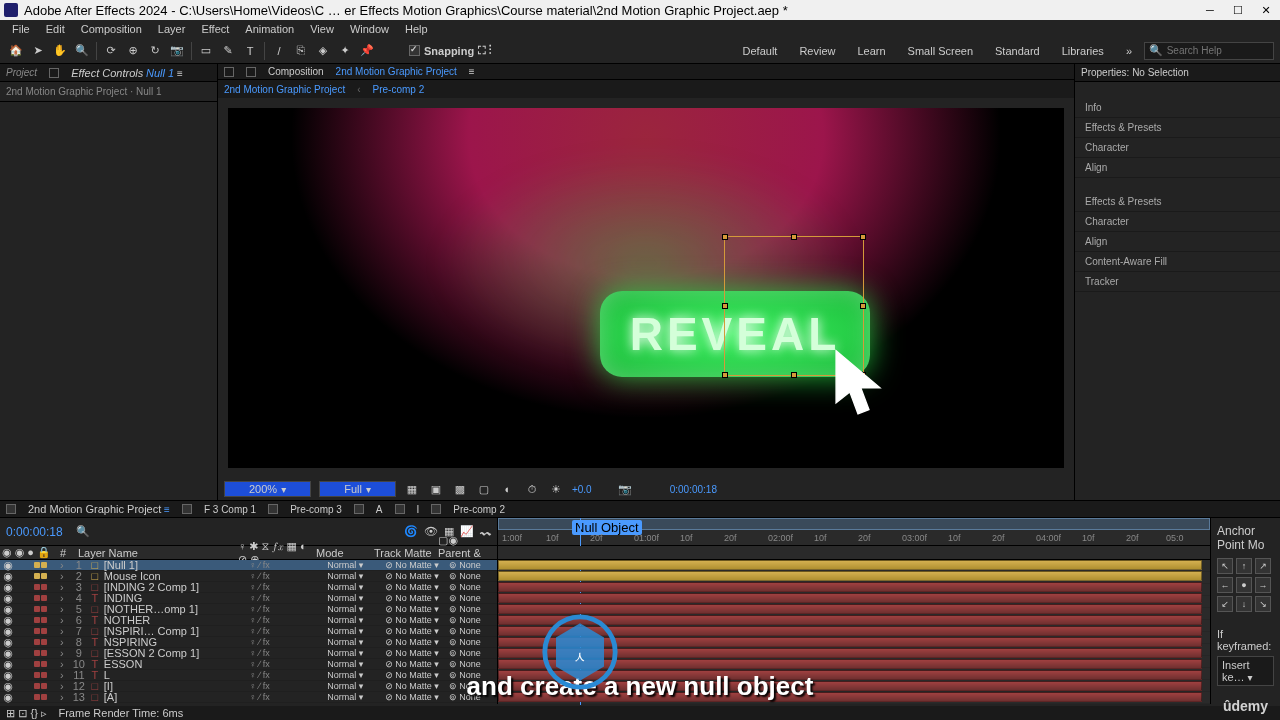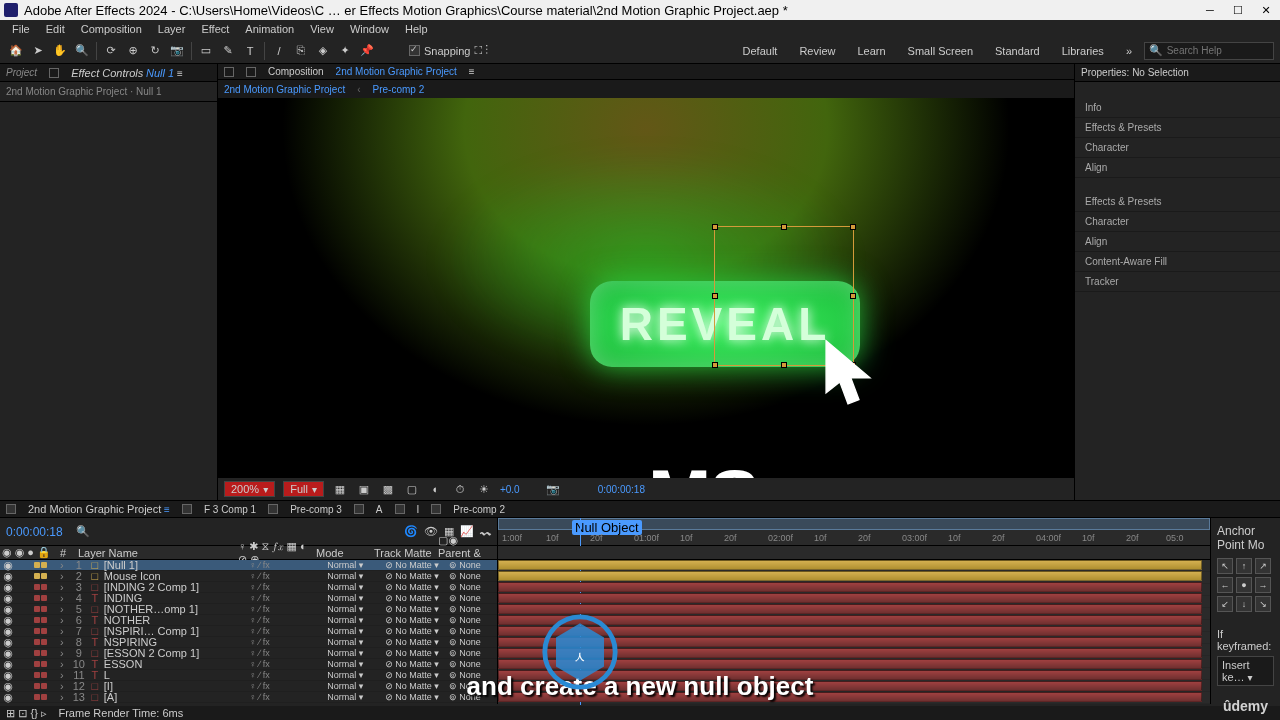--- a/index.html
+++ b/index.html
@@ -17,56 +17,56 @@
 .menubar span { padding: 2px 6px; font-size: 11px; }
 
 
 .toolbar { height: 26px; background: #232323; border-bottom: 1px solid #000; display: flex; align-items: center; padding: 0 6px; gap: 2px; }
 .toolbar .tool { width: 20px; height: 20px; display: flex; align-items: center; justify-content: center; }
 .toolbar .divider { width: 1px; height: 18px; background: #444; margin: 0 2px; }
 .toolbar .spacer { flex: 1; }
 .toolbar .workspace { padding: 2px 10px; font-size: 11px; }
 .toolbar .search { width: 130px; height: 18px; background: #1a1a1a; border: 1px solid #444; display: flex; align-items: center; padding: 0 4px; gap: 4px; }
 .toolbar input { background: transparent; border: none; color: #aaa; font-size: 10px; width: 100%; outline: none; }
-.snapping { display: flex; align-items: center; gap: 4px; margin-left: 30px; }
+.snapping { display: flex; align-items: center; gap: 4px; margin-left: 30px; font-weight: bold; }
 .snapping .cb { width: 11px; height: 11px; background: #333; border: 1px solid #666; }
 .snapping .cb.checked::after { content: "✓"; font-size: 9px; color: #ccc; display: block; margin-top: -2px; }
 
 
 .main { display: flex; height: 436px; }
 .left-panel { width: 218px; background: #232323; border-right: 1px solid #000; }
 .panel-tabs { height: 18px; background: #1a1a1a; display: flex; align-items: center; padding: 0 6px; gap: 12px; border-bottom: 1px solid #000; }
 .panel-tabs .tab { font-size: 10px; color: #888; font-style: italic; }
 .panel-tabs .tab.active { color: #ccc; }
 .left-panel .subhead { padding: 4px 6px; font-size: 10px; color: #888; border-bottom: 1px solid #000; }
 
 .center-panel { flex: 1; background: #232323; display: flex; flex-direction: column; }
 .comp-tabs { height: 16px; background: #1a1a1a; display: flex; align-items: center; padding: 0 6px; gap: 12px; border-bottom: 1px solid #000; }
 .comp-tabs .sq { width: 10px; height: 10px; border: 1px solid #666; }
 .comp-tabs span { font-size: 10px; }
 .comp-tabs .ct { color: #4a9aff; }
 .comp-subtabs { height: 18px; background: #1a1a1a; display: flex; align-items: center; padding: 0 6px; gap: 12px; }
 .comp-subtabs span { font-size: 10px; color: #4a9aff; }
 
-.viewport { flex: 1; background: #4d7c0f; position: relative; overflow: hidden; }
+.viewport { flex: 1; background: #be185d; margin: 10px; position: relative; overflow: hidden; }
 .vp-bg { position: absolute; inset: 0; background: radial-gradient(ellipse at 50% 8%, rgba(120,50,30,0.5), rgba(20,10,5,0.2) 30%, #000 60%); }
 .glow { position: absolute; left: 50%; top: 43%; transform: translate(-50%, -50%); width: 420px; height: 220px; background: radial-gradient(ellipse, rgba(10,255,60,0.35), transparent 70%); filter: blur(14px); }
 .reveal-btn { position: absolute; left: 372px; top: 183px; width: 270px; height: 86px; background: radial-gradient(ellipse at center, #3cf060, #18b837); border-radius: 22px; display: flex; align-items: center; justify-content: center; box-shadow: inset 0 0 24px rgba(255,255,255,0.3), 0 0 30px rgba(40,220,70,0.8); }
 .reveal-btn span { font-size: 46px; font-weight: 800; letter-spacing: 4px; color: #d4ffd9; text-shadow: 0 0 12px #fff; }
 .bbox { position: absolute; left: 496px; top: 128px; width: 140px; height: 140px; border: 1px solid #d49a3a; }
 .handle { position: absolute; width: 6px; height: 6px; background: #d49a3a; border: 1px solid #000; }
 .h-tl { left: -3px; top: -3px; } .h-tr { right: -3px; top: -3px; } .h-tm { left: 50%; top: -3px; margin-left: -3px; }
 .h-bl { left: -3px; bottom: -3px; } .h-br { right: -3px; bottom: -3px; } .h-bm { left: 50%; bottom: -3px; margin-left: -3px; }
 .h-ml { left: -3px; top: 50%; margin-top: -3px; } .h-mr { right: -3px; top: 50%; margin-top: -3px; }
 .mouse-cursor { position: absolute; left: 602px; top: 240px; }
 .mouse-cursor svg { width: 56px; height: 74px; }
 .ms-text { position: absolute; left: 430px; top: 355px; font-size: 76px; font-weight: 900; color: #fff; letter-spacing: -2px; }
 
 .viewport-controls { height: 22px; background: #232323; display: flex; align-items: center; gap: 8px; padding: 0 6px; }
-.vc-drop { background: #b91c1c; border: 1px solid #444; padding: 1px 6px; font-size: 10px; display: flex; align-items: center; gap: 4px; }
+.vc-drop { background: #1d4ed8; border: 1px solid #444; padding: 1px 24px; font-size: 10px; display: flex; align-items: center; gap: 4px; }
 .vc-icon { width: 16px; height: 16px; display: flex; align-items: center; justify-content: center; }
 .vc-tc { color: #4a9aff; font-size: 10px; }
 
 
 .right-panel { width: 206px; background: #232323; border-left: 1px solid #000; }
 .right-panel .rhead { height: 18px; background: #1a1a1a; padding: 0 6px; display: flex; align-items: center; font-size: 10px; border-bottom: 1px solid #000; }
 .right-panel .ritem { height: 20px; padding: 0 10px; display: flex; align-items: center; font-size: 10px; border-bottom: 1px solid #1a1a1a; color: #aaa; }
 
 
 .timeline-tabs { height: 18px; background: #1a1a1a; display: flex; align-items: center; padding: 0 6px; gap: 6px; border-top: 1px solid #000; border-bottom: 1px solid #000; }

